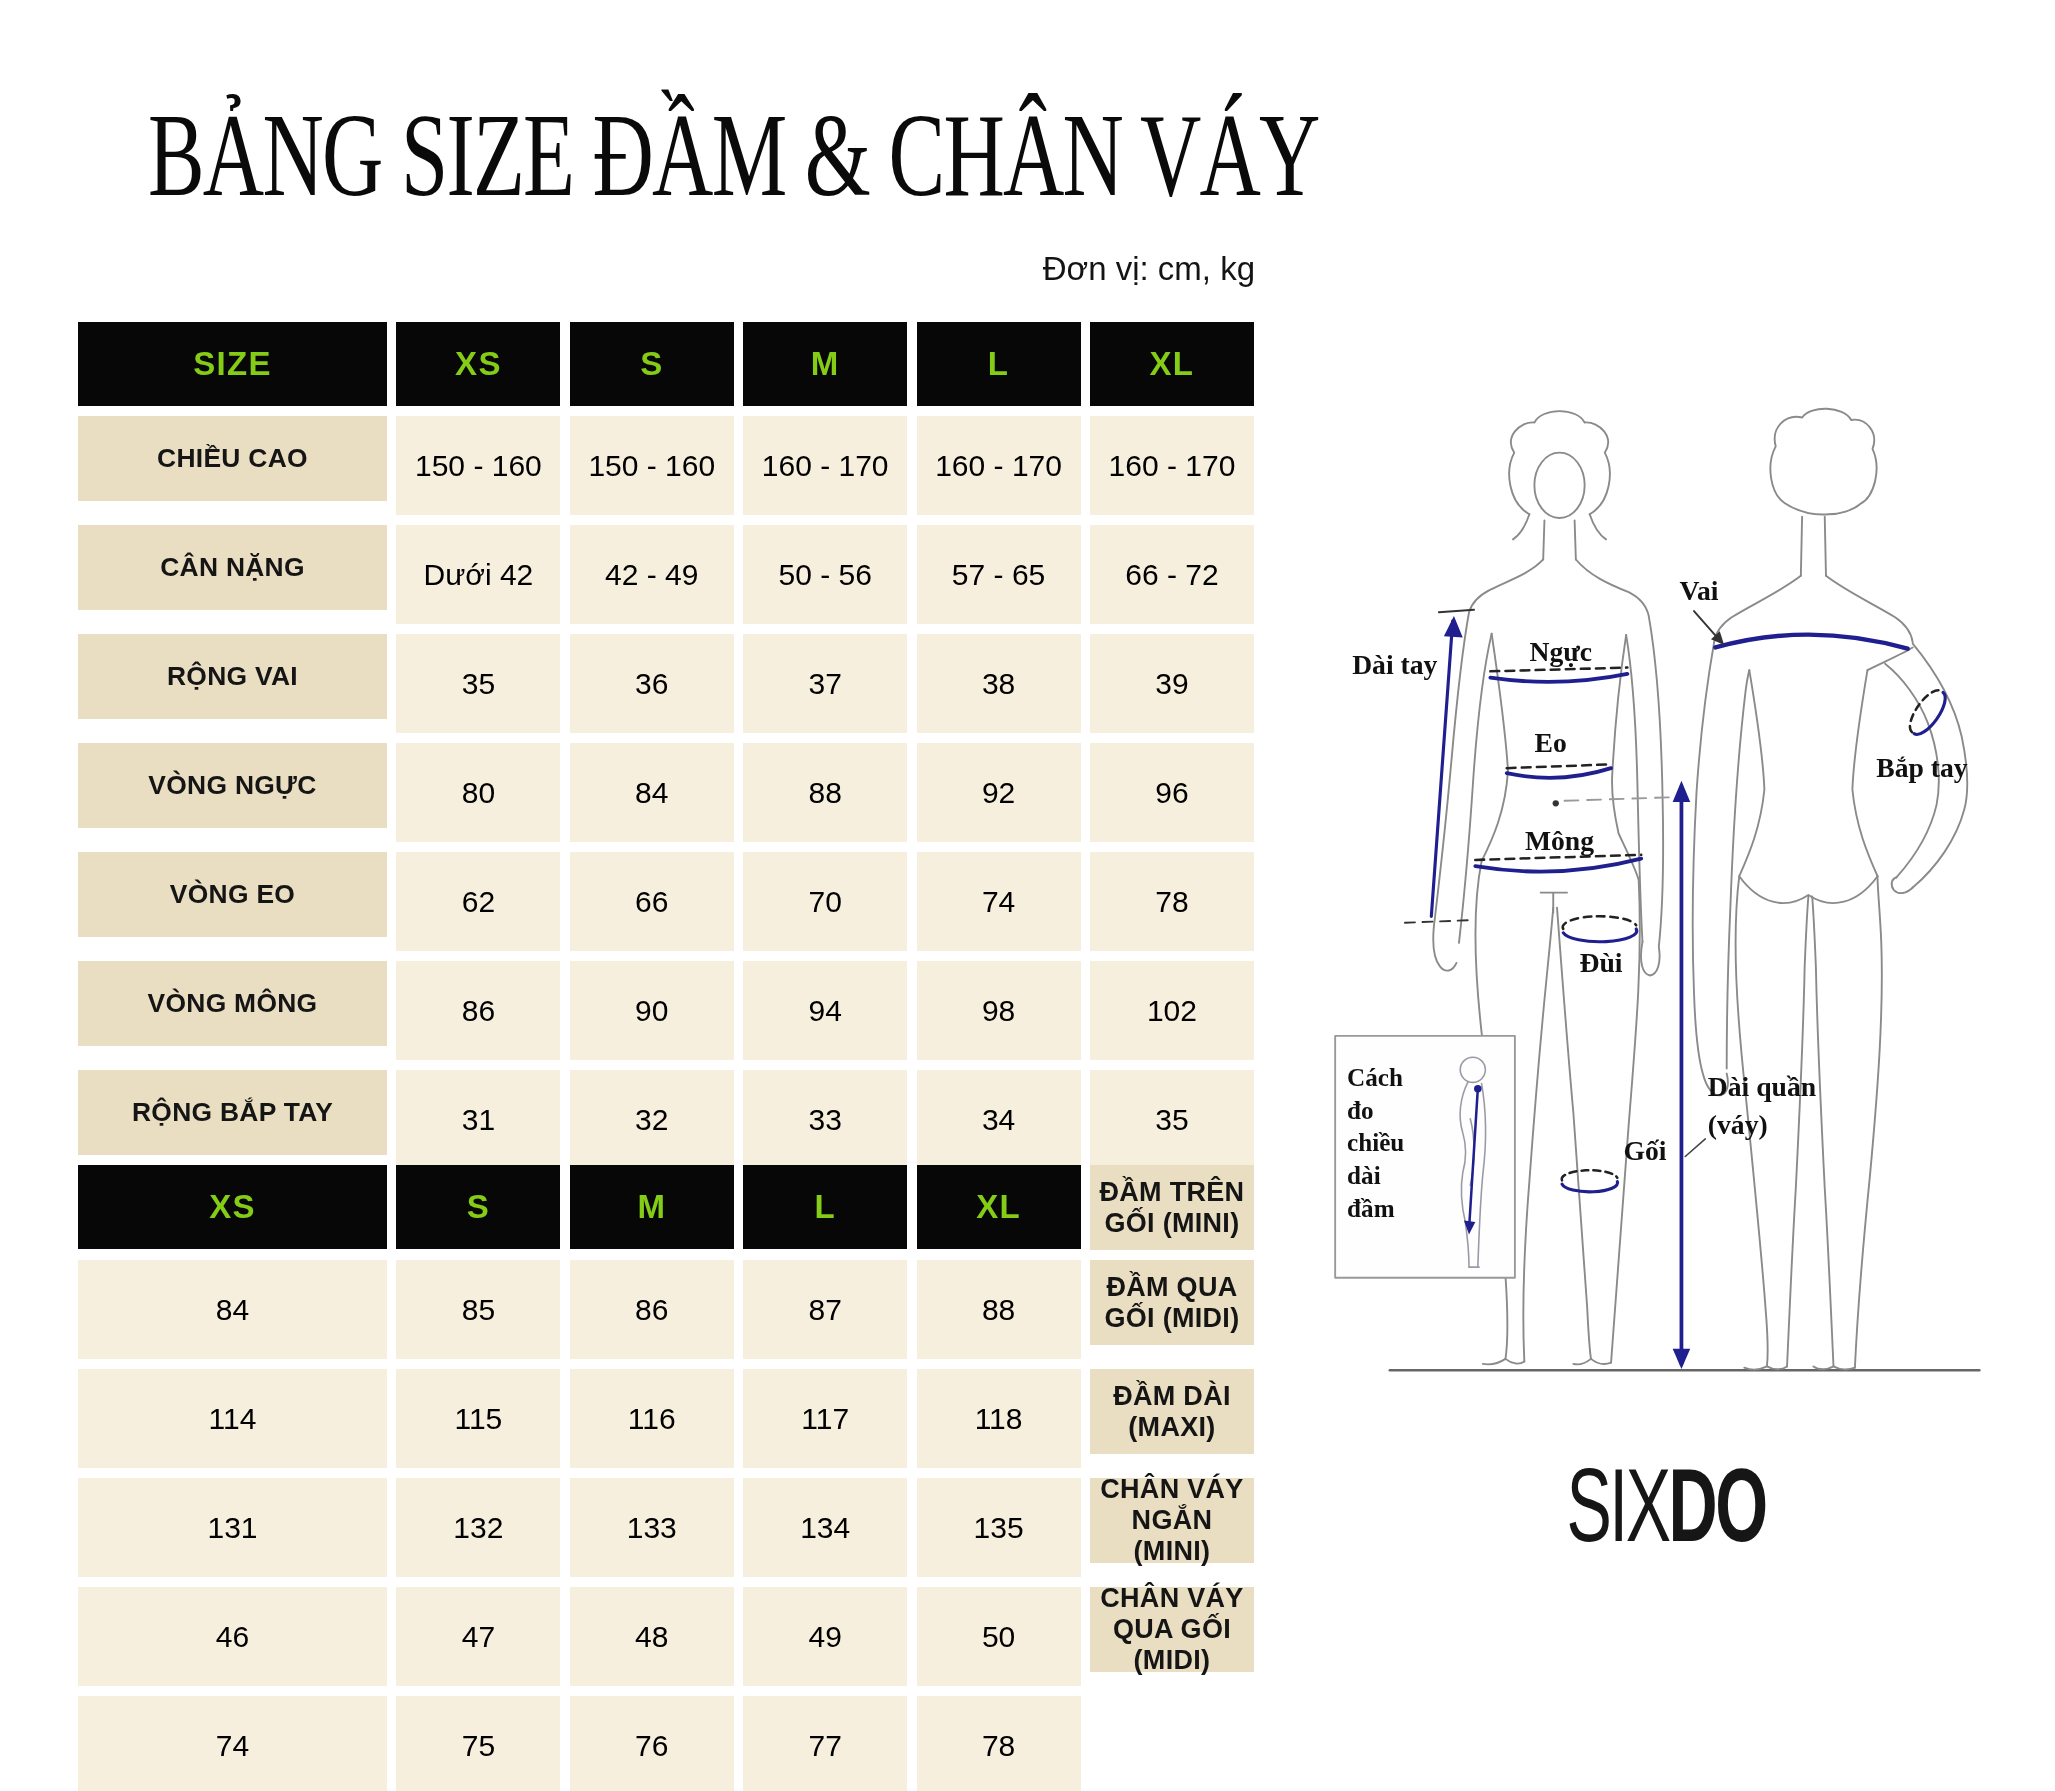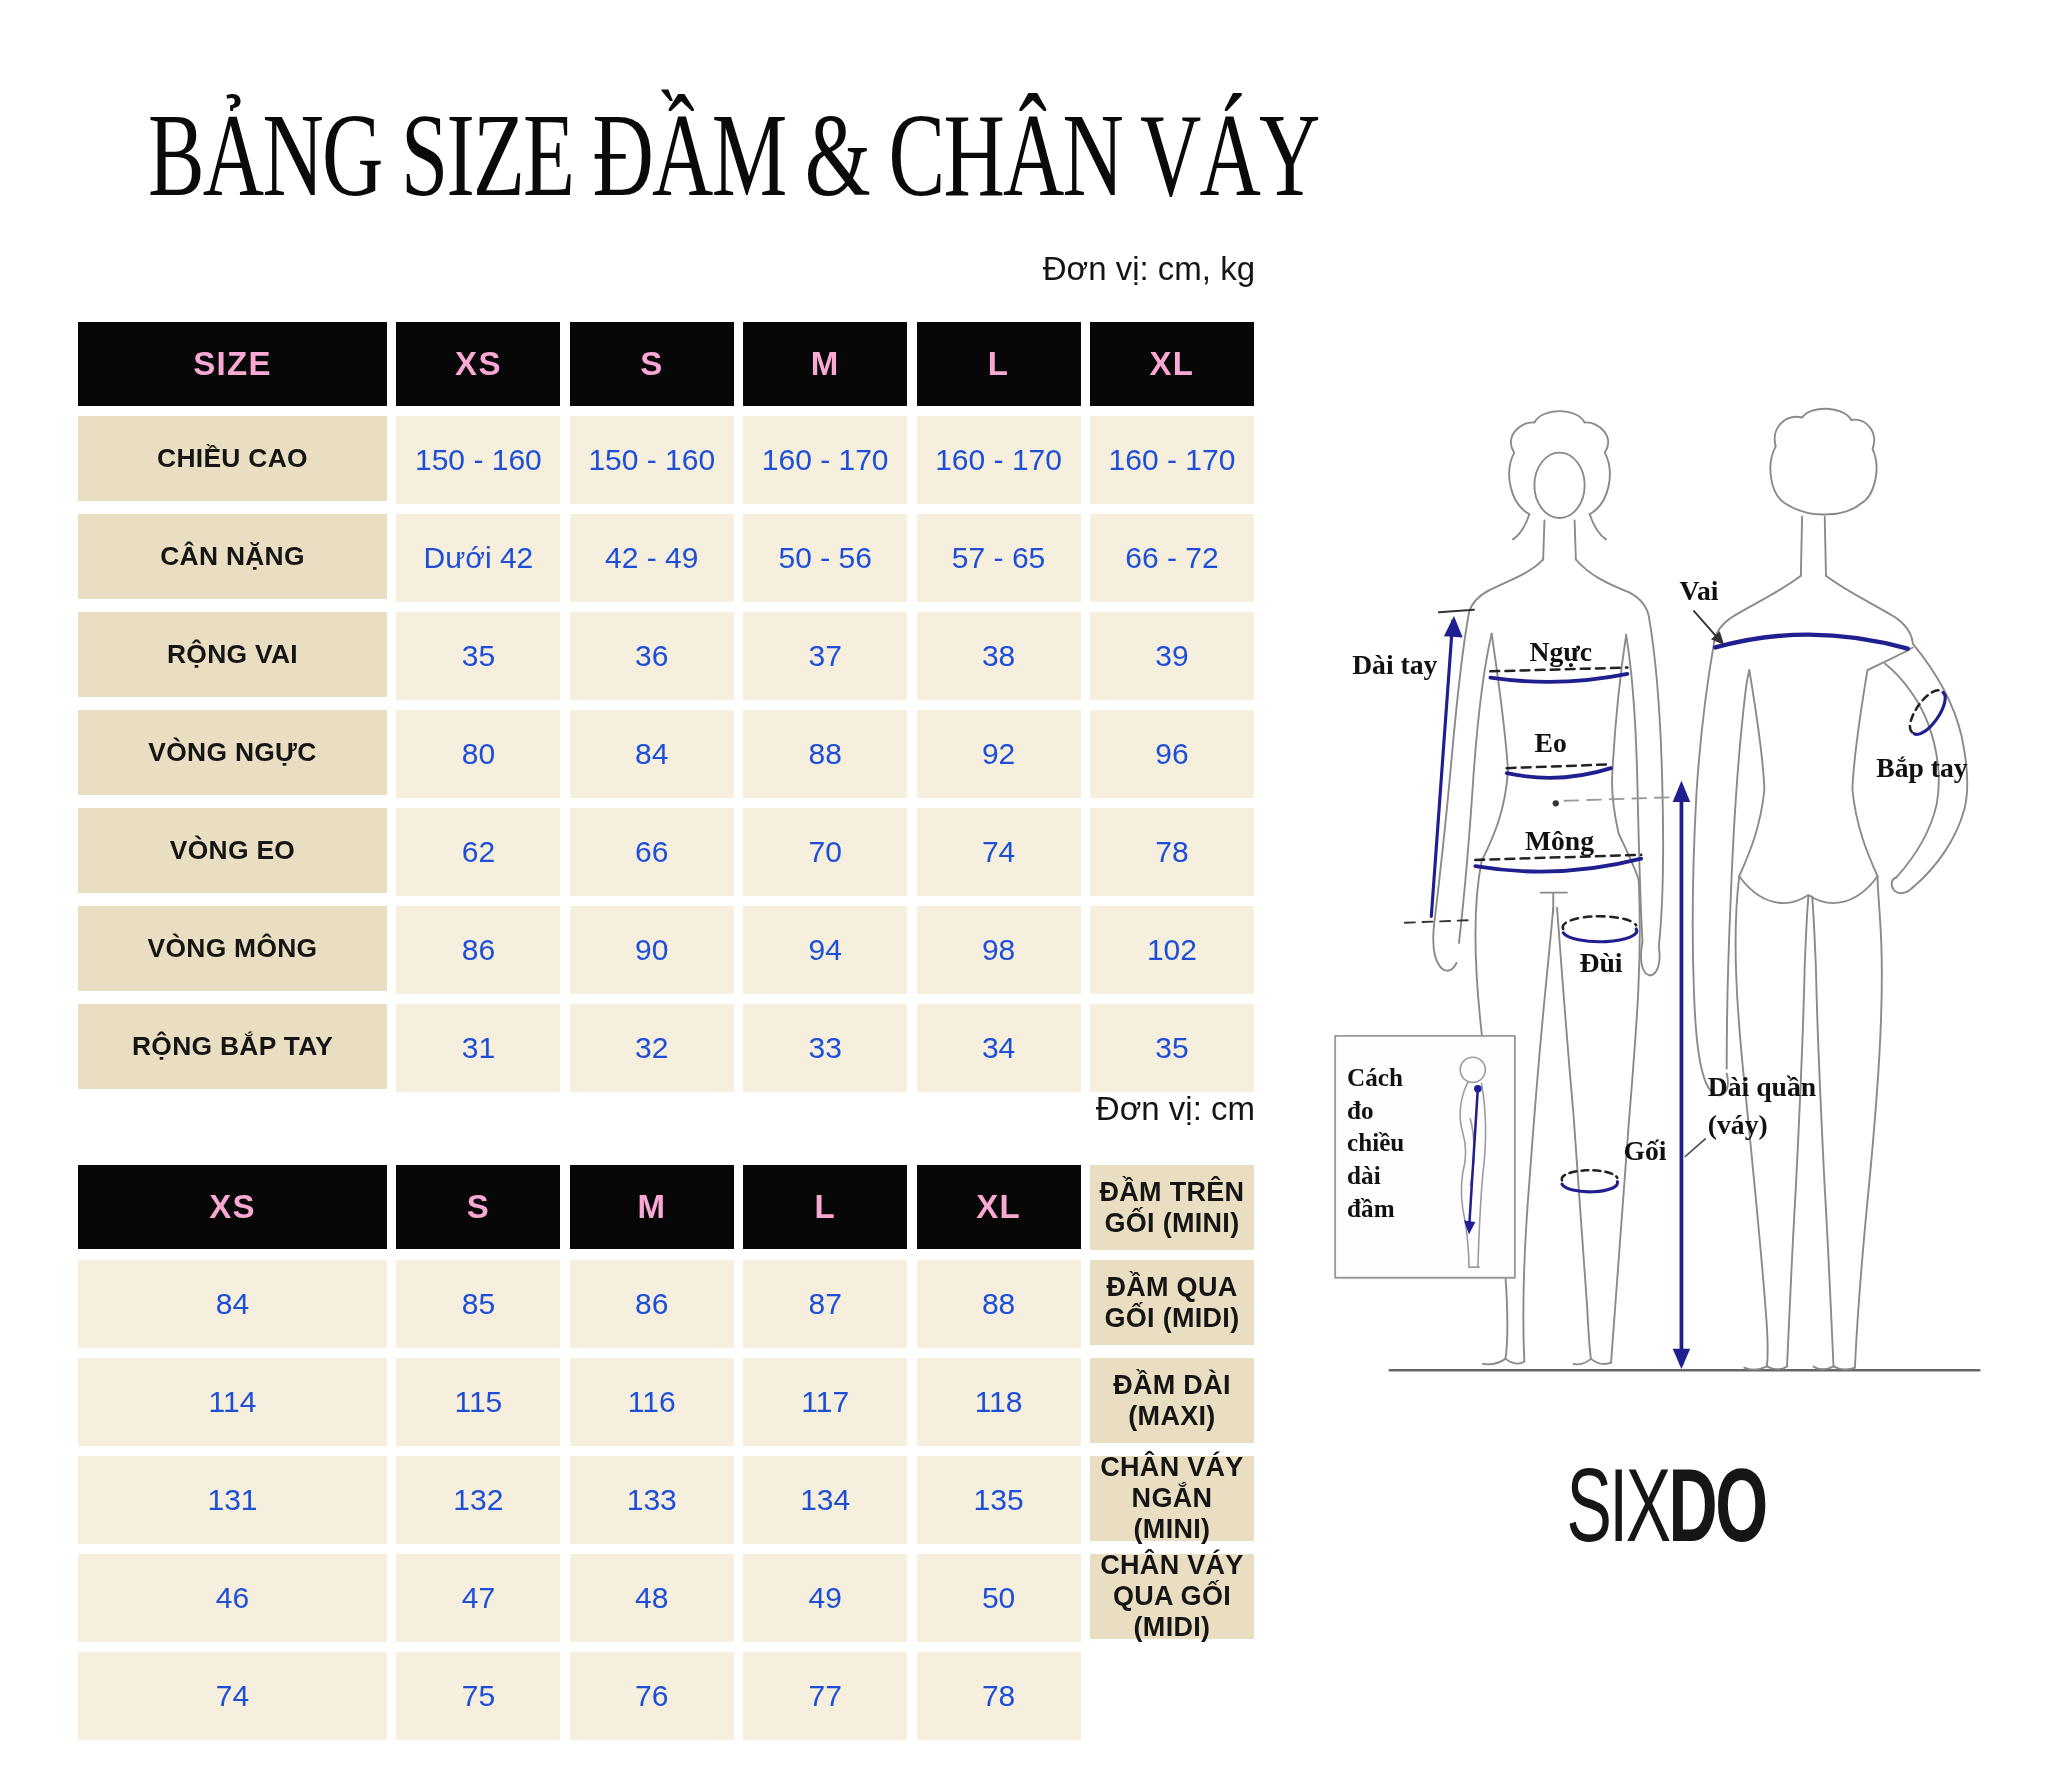--- a/index.html
+++ b/index.html
@@ -15,23 +15,23 @@
   .unit{position:absolute;right:801px;font-size:33px;color:#141414;}
   .unit1{top:250px;}
   .unit2{top:1090px;}
 
   
   .grid{position:absolute;display:grid;grid-template-columns:309px repeat(5,164px);
         column-gap:9.4px;row-gap:10px;}
   .t1{left:78px;top:322px;}
   .t2{left:78px;top:1165px;}
   .cell{display:flex;align-items:center;justify-content:center;text-align:center;}
-  .th{height:84px;background:#070707;color:#f9a8d4;font-weight:700;font-size:33px;letter-spacing:1.3px;}
+  .th{height:84px;background:#070707;color:#84cc16;font-weight:700;font-size:33px;letter-spacing:1.3px;}
   .lab{height:85px;background:#eadec2;font-weight:700;font-size:26.4px;color:#151515;letter-spacing:0.3px;}
-  .val{height:88px;background:#f6efdd;font-size:30px;color:#1d4ed8;}
+  .val{height:99px;background:#f6efdd;font-size:30px;color:#000000;}
   .t2 .lab{font-size:27px;}
 
   
   .diagram{position:absolute;left:1283px;top:377px;width:773px;height:1006px;}
   .mlabel{font-family:"Liberation Serif",serif;font-size:44px;font-weight:600;fill:#111;}
   .ilabel{font-family:"Liberation Serif",serif;font-size:40px;font-weight:700;fill:#111;}
 
   
   .logo{position:absolute;left:1666px;top:1454px;height:107px;}
   .logo-inner{display:inline-block;font-size:103px;letter-spacing:-3.8px;color:#161616;

